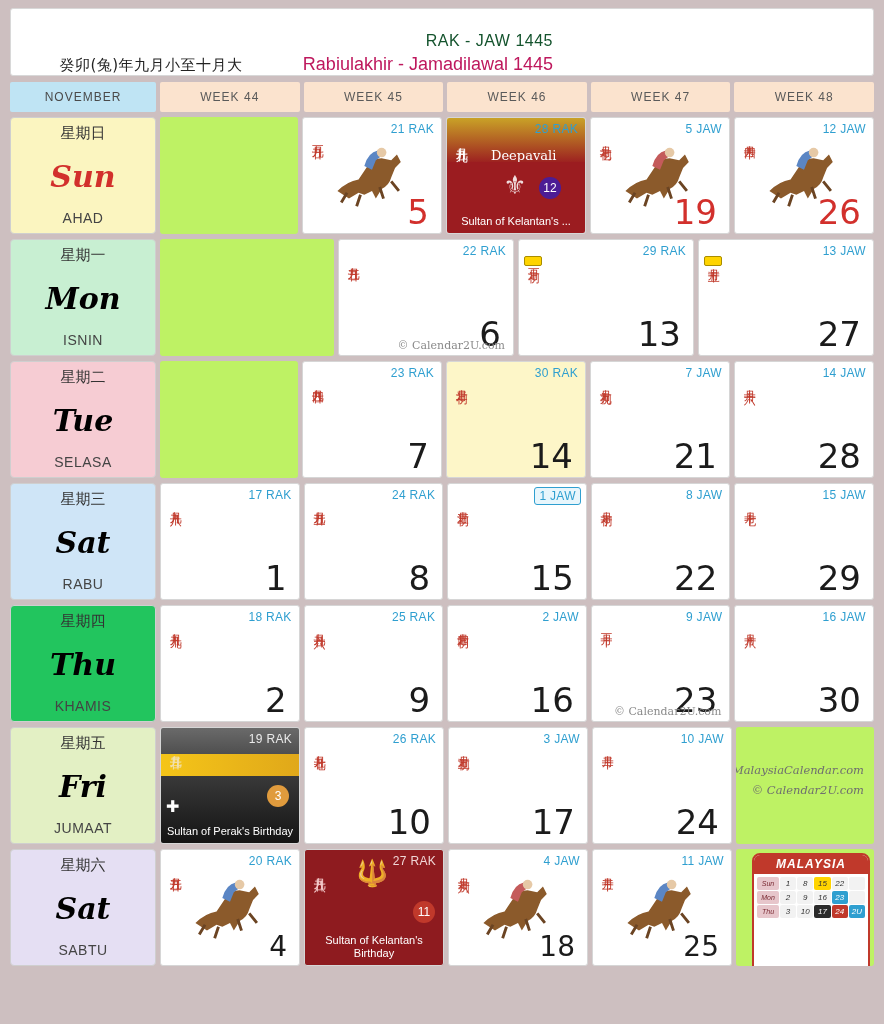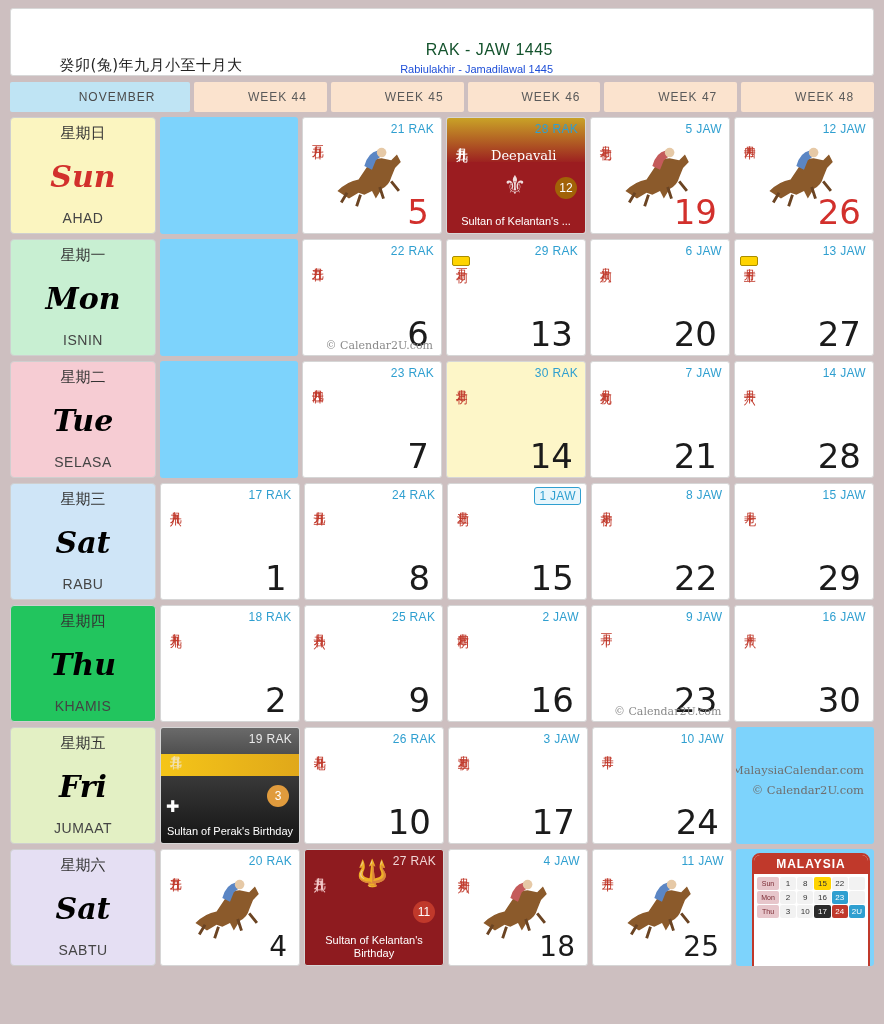--- a/index.html
+++ b/index.html
@@ -59,43 +59,42 @@
     justify-content: center;
     padding-right: 18px;
     box-sizing: border-box;
   }
   .hdr-right .hline1 {
     font-size: 16px;
     color: #14532d;
     letter-spacing: 0.5px;
   }
   .hdr-right .hline2 {
-    font-size: 11px;
-    color: #1d4ed8;
+    font-size: 18px;
+    color: #be185d;
     margin-top: 4px;
     margin-left: 7px;
   }
 
   
   .weekrow {
     display: flex;
     margin-top: 6px;
     height: 30px;
   }
   .weekcell {
     flex: 1 1 0;
     margin-right: 4px;
     display: flex;
     align-items: center;
     justify-content: center;
     font-size: 12px;
     letter-spacing: 1px;
     color: #5a5a5a;
     border-radius: 2px;
-    padding-left: 34px;
   }
   .weekcell:last-child { margin-right: 0; }
   .wk-first { flex: 0 0 146px; background: #bfe4f4; color: #4a4a4a; }
   .wk-n { background: #fbe3ce; }
 
   
   .grid {
     margin-top: 5px;
     display: flex;
     flex-direction: column;
@@ -138,22 +137,23 @@
   .cell {
     flex: 1 1 0;
     background: #ffffff;
     border: 1px solid #d6d6d6;
     border-radius: 3px;
     position: relative;
     overflow: hidden;
     box-sizing: border-box;
   }
   .cell.empty {
-    background: #7dd3fc;
+    background: #bef264;
     border: none;
+    font-style: italic;
   }
   .hij {
     position: absolute;
     top: 4px;
     right: 7px;
     font-size: 12px;
     color: #2f9fd0;
     letter-spacing: 0.3px;
   }
   .hij.boxed {
@@ -219,21 +219,21 @@
     line-height: 1.2;
     box-sizing: border-box;
   }
   .badge {
     position: absolute;
     border-radius: 50%;
     width: 22px; height: 22px;
     display: flex; align-items: center; justify-content: center;
     font-size: 12px; color: #fff;
   }
-  .badge.pink { background: #a16207; right: 8px; bottom: 34px; }
+  .badge.pink { background: #4c1d95; right: 24px; bottom: 34px; }
   .badge.red  { background: #c0392b; right: 8px; bottom: 34px; }
   .badge.orange { background: #e09b3d; right: 10px; bottom: 36px; }
 
   .watermark {
     position: absolute;
     font-size: 11px;
     color: #8a8a8a;
     right: 8px;
     bottom: 3px;
     font-family: "DejaVu Serif", serif;
@@ -425,25 +425,20 @@
         <span class="daynum">6</span>
         <span class="watermark">© Calendar2U.com</span>
       </div>
 
       <div class="cell">
         <span class="hij">29 RAK</span>
         <span class="lunar hl">十月初一</span>
         <span class="daynum">13</span>
       </div>
 
-      <div class="cell">
-        <span class="hij">6 JAW</span>
-        <span class="lunar">十月初八</span>
-        <span class="daynum">20</span>
-      </div>
 
       <div class="cell">
         <span class="hij">13 JAW</span>
         <span class="lunar hl">十月十五</span>
         <span class="daynum">27</span>
       </div>
     </div>
 
     <div class="row">
       <div class="daylabel" style="background:#f6ccd3">

